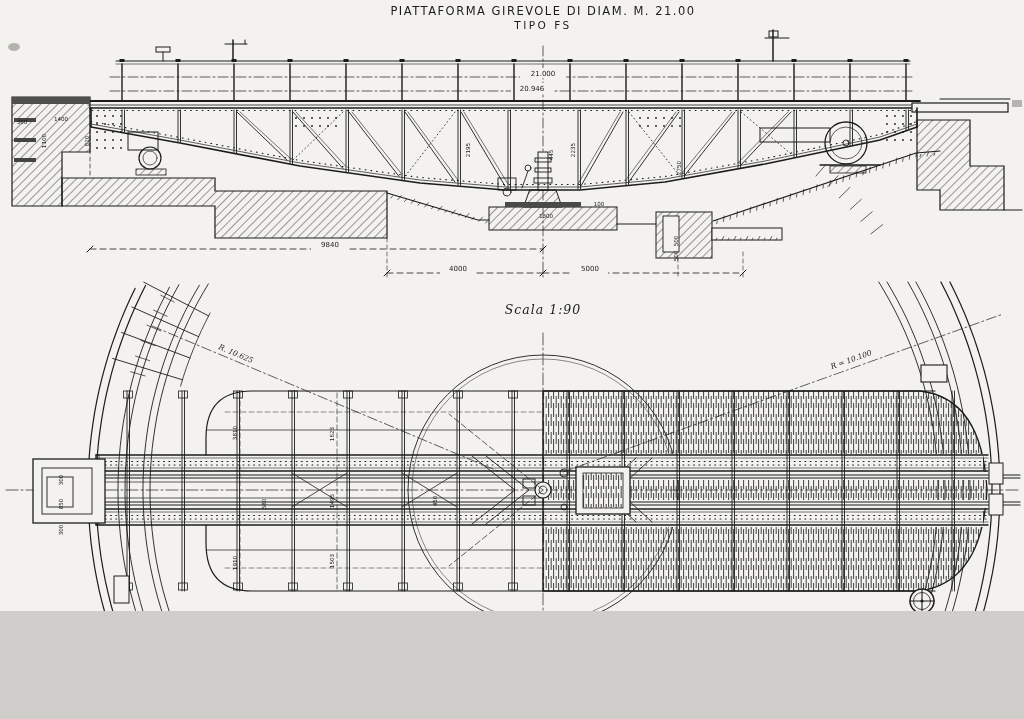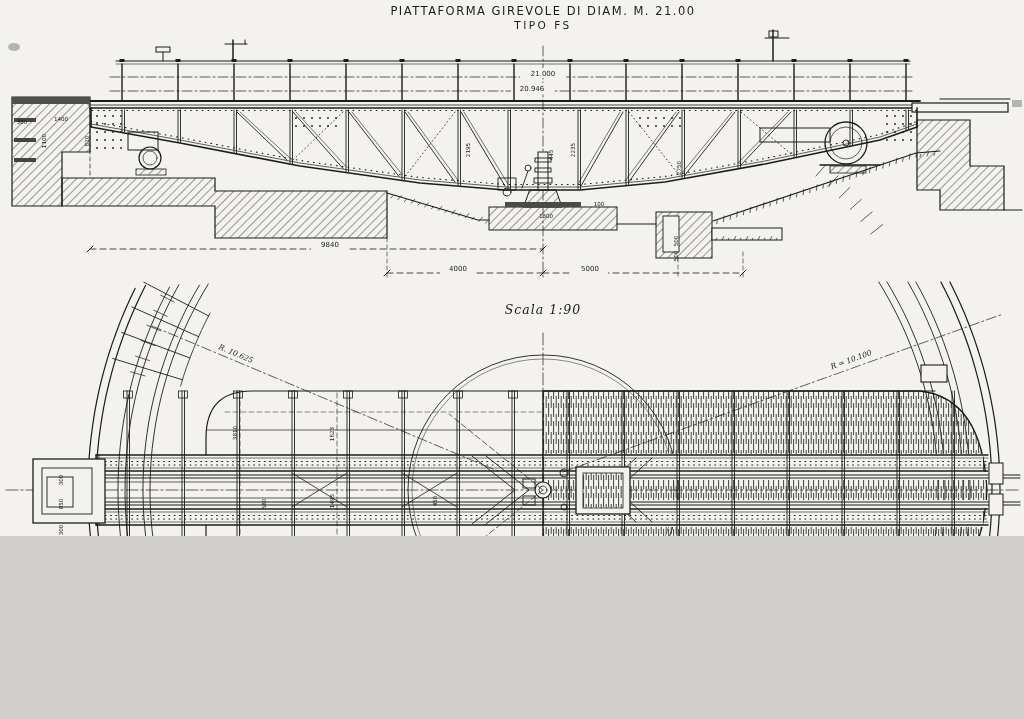--- a/index.html
+++ b/index.html
@@ -1,16 +1,16 @@
 <!DOCTYPE html>
 <html><head>
 <meta charset="utf-8">
 <style>
   html,body{margin:0;padding:0;background:#cfcecb;}
-  .sheet{position:relative;width:1024px;height:536px;background:#f3f2ee;overflow:hidden;margin:0 auto;
+  .sheet{position:relative;width:1024px;height:611px;background:#f3f2ee;overflow:hidden;margin:0 auto;
          font-family:"DejaVu Sans",sans-serif;}
   svg{position:absolute;left:0;top:0;}
   text{fill:#1c1c1c;}
   .title1{font-size:11.5px;letter-spacing:1.5px;text-anchor:middle;font-weight:500;}
   .title2{font-size:10.5px;letter-spacing:2.5px;text-anchor:middle;font-weight:500;}
   .scale{font-family:"DejaVu Serif",serif;font-style:italic;font-size:12.5px;letter-spacing:1px;text-anchor:middle;}
   .dim{font-size:7px;text-anchor:middle;}
   .dimS{font-size:5.6px;text-anchor:middle;}
   .rad{font-family:"DejaVu Serif",serif;font-style:italic;font-size:7.5px;text-anchor:middle;}
 </style>

